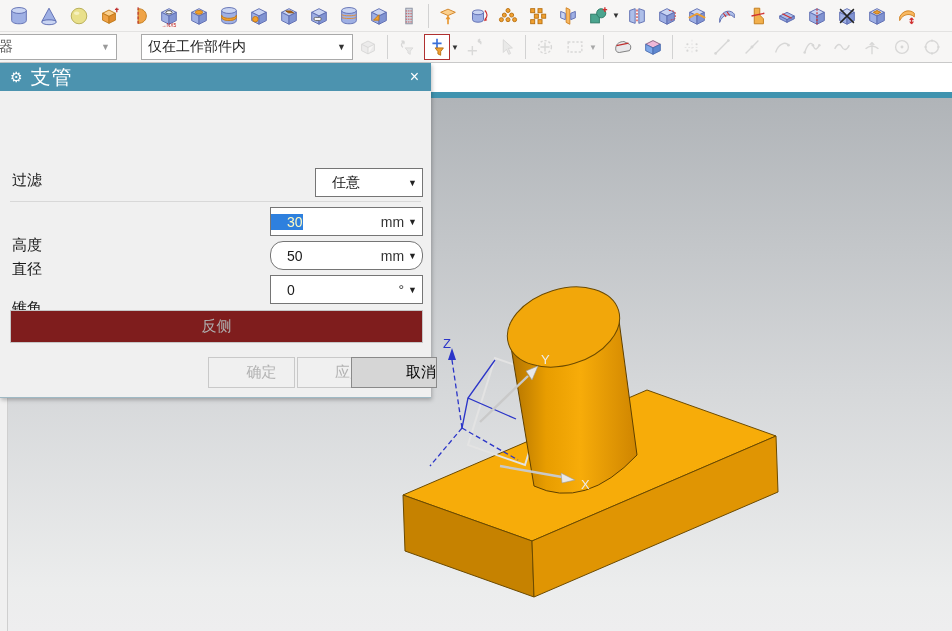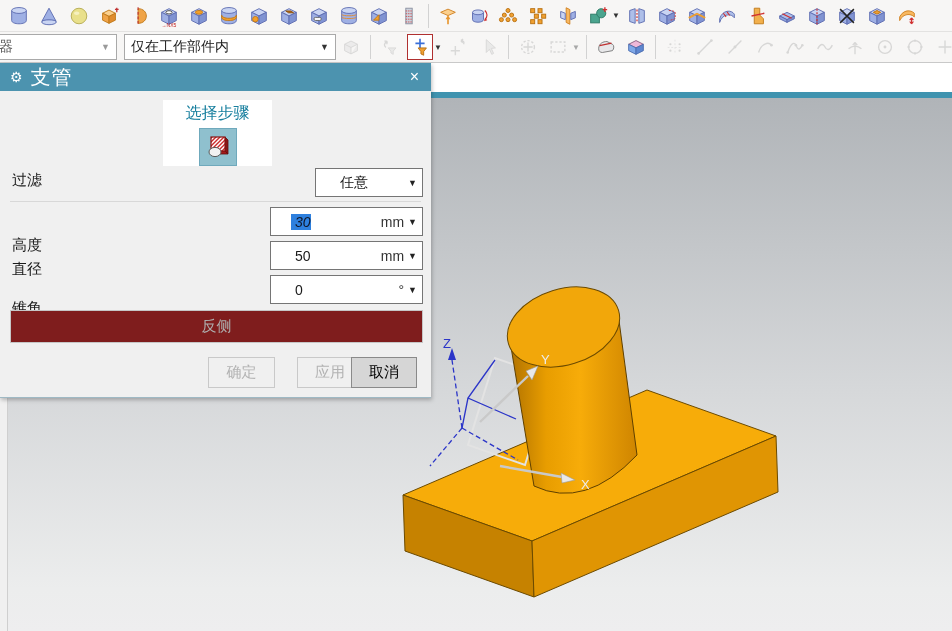--- a/index.html
+++ b/index.html
@@ -15,58 +15,58 @@
   .tcaret{font-size:8px;color:#333;margin:0 2px 0 -1px;flex:0 0 auto;}
   .tcaret.dis{color:#a8a8a8;}
   .tsep{width:1px;height:24px;background:#d2d2d2;margin:0 4px;flex:0 0 auto;}
   .combo{height:24px;background:#fff;border:1px solid #a9a9a9;display:flex;align-items:center;
          font-size:14px;color:#1a1a1a;position:relative;flex:0 0 auto;}
   .combo .cval{flex:1;padding-left:6px;white-space:nowrap;overflow:hidden;}
   .combo .ccaret{font-size:9px;color:#333;padding:0 6px;}
   #combo-filter{width:116px;margin-left:0;border-left:none;}
   #combo-filter .cval{color:#5a5a5a;text-indent:-7px;}
   #combo-filter .ccaret{color:#9a9a9a;}
-  #combo-scope{width:210px;margin-left:7px;}
+  #combo-scope{width:210px;margin-left:24px;}
   
   #cueband{position:absolute;top:63px;left:0;width:952px;height:29px;background:#ffffff;}
   #tealstrip{position:absolute;top:92px;left:0;width:952px;height:6px;background:#3f93af;}
   #viewport{position:absolute;top:98px;left:0;width:952px;height:533px;
             background:linear-gradient(#b0b4b8,#d6d8da 55%,#eceded 92%,#eeeeef);}
   #leftsliver{position:absolute;top:397px;left:0;width:7px;height:234px;background:#f0f0f0;border-right:1px solid #cfcfcf;z-index:5;}
   
   #dialog{position:absolute;top:63px;left:0;width:431px;height:334px;z-index:10;
           background:#f0f0f0;box-shadow:1px 2px 4px rgba(0,0,0,.25);border-bottom:1px solid #9fb9c4;}
   #dlg-title{height:28px;background:#4c93af;display:flex;align-items:center;color:#fff;}
   #dlg-title .gear{font-size:14px;margin:0 8px 0 10px;}
   #dlg-title .ttl{font-size:20px;letter-spacing:1px;}
   #dlg-close{margin-left:auto;margin-right:12px;font-size:16px;line-height:16px;cursor:default;}
   #dlg-body{position:relative;height:306px;font-size:15px;color:#1a1a1a;}
   #steps-panel{position:absolute;left:163px;top:9px;width:109px;height:66px;background:#fff;text-align:center;}
   #steps-label{color:#177f9e;font-size:16px;margin-top:3px;}
   #steps-btn{width:36px;height:36px;margin:4px auto 0;background:#8fc0ce;border:1px solid #6fa9bc;
              display:flex;align-items:center;justify-content:center;}
   .row-label{position:absolute;left:12px;height:27px;line-height:27px;}
   .fld{position:absolute;background:#fff;border:1px solid #757575;display:flex;align-items:center;font-size:14px;}
-  .fld .val{padding-left:4px;white-space:nowrap;margin-left:20px;}
-  .fld .val.sel{background:#2e80de;color:#0f172a;font-style:italic;}
+  .fld .val{padding-left:16px;white-space:nowrap;}
+  .fld .val.sel{background:#2e80de;color:#fef9c3;}
   .fld .unit{margin-left:auto;color:#333;padding-right:4px;}
   .fld .fcaret{font-size:9px;color:#222;padding-right:5px;}
   #filter-combo{left:315px;top:77px;width:106px;height:27px;}
   #dlg-sep{position:absolute;left:10px;top:110px;width:411px;height:1px;background:#d8d8d8;}
   #fld-0{left:270px;top:116px;width:151px;height:27px;}
-  #fld-1{left:270px;top:150px;width:151px;height:27px;}
+  #fld-1{left:270px;top:150px;width:151px;height:27px;border-radius:13px;}
   #fld-2{left:270px;top:184px;width:151px;height:27px;}
   #lbl-filter{top:75px;} #lbl-0{top:116px;margin-top:48px;} #lbl-1{top:140px;} #lbl-2{top:184px;margin-top:19px;}
   #btn-reverse{position:absolute;left:10px;top:219px;width:411px;height:31px;background:#7f1d1d;
                border:1px solid #c6c6c6;color:#aeaeae;font-size:15px;text-align:center;line-height:29px;}
-  .dlg-btn{position:absolute;top:266px;height:29px;font-size:15px;text-align:center;line-height:27px;}
+  .dlg-btn{position:absolute;top:266px;height:29px;font-size:15px;text-align:center;line-height:27px;padding-left:20px;}
   .dlg-btn.dis{background:#f0f0f0;border:1px solid #c9c9c9;color:#b2b2b2;}
   #btn-ok{left:208px;width:65px;}
   #btn-apply{left:297px;width:64px;}
-  #btn-cancel{left:351px;width:64px;background:#d6d6d6;border:1px solid #8a8a8a;color:#000;}
+  #btn-cancel{left:351px;width:64px;background:#d6d6d6;border:1px solid #8a8a8a;color:#000;text-align:right;}
   
   .axlbl{font-size:13px;font-family:"Liberation Sans","DejaVu Sans",sans-serif;}
 </style>
 </head>
 <body>
 
 <div class="trow" id="trow1">
     <span class="tbtn">
       <svg viewBox="0 0 24 24" width="22" height="22">
         <path d="M4 6 L4 17 C4 19 7.5 20.5 12 20.5 C16.5 20.5 20 19 20 17 L20 6" fill="#9fb0e4" stroke="#5c6bb0"></path>
@@ -506,37 +506,20 @@
 </div>
 <div id="leftsliver"></div>
 
 <div id="dialog">
   <div id="dlg-title">
     <span class="gear">⚙</span>
     <span class="ttl">支管</span>
     <span id="dlg-close">×</span>
   </div>
   <div id="dlg-body">
-    <div id="steps-panel">
-      <div id="steps-label">选择步骤</div>
-      <div id="steps-btn">
-        <svg width="28" height="28" viewBox="0 0 28 28">
-          <defs>
-            <pattern id="rhatch" width="4" height="4" patternUnits="userSpaceOnUse">
-              <rect width="4" height="4" fill="#ffffff"></rect>
-              <path d="M0,4 L4,0 M-1,1 L1,-1 M3,5 L5,3" stroke="#cc2a2a" stroke-width="1.4"></path>
-            </pattern>
-          </defs>
-          <polygon points="21,4 24,7 24,21 21,18" fill="#8a1414" stroke="#5f0d0d" stroke-width="0.8"></polygon>
-          <polygon points="7,18 21,18 24,21 10,21" fill="#a51a1a" stroke="#5f0d0d" stroke-width="0.8"></polygon>
-          <rect x="7" y="4" width="14" height="14" fill="url(#rhatch)" stroke="#8a1414" stroke-width="1.2"></rect>
-          <ellipse cx="11" cy="19" rx="6" ry="4.6" fill="#f2f2f2" stroke="#5a5a5a" stroke-width="1"></ellipse>
-        </svg>
-      </div>
-    </div>
 
     <div class="row-label" id="lbl-filter">过滤</div>
     <div class="fld" id="filter-combo">
       <span class="val">任意</span>
       <span class="unit"></span>
       <span class="fcaret">▼</span>
     </div>
 
     <div id="dlg-sep"></div>
 

